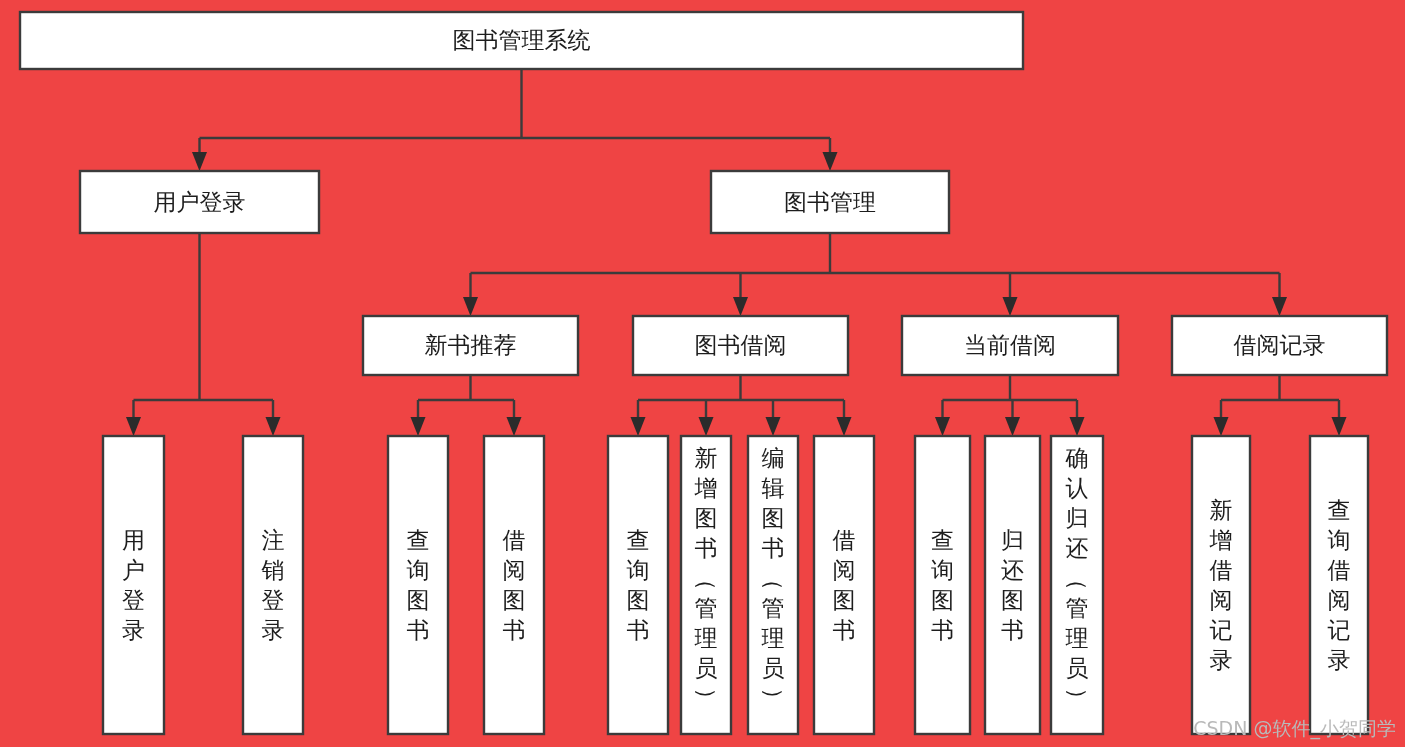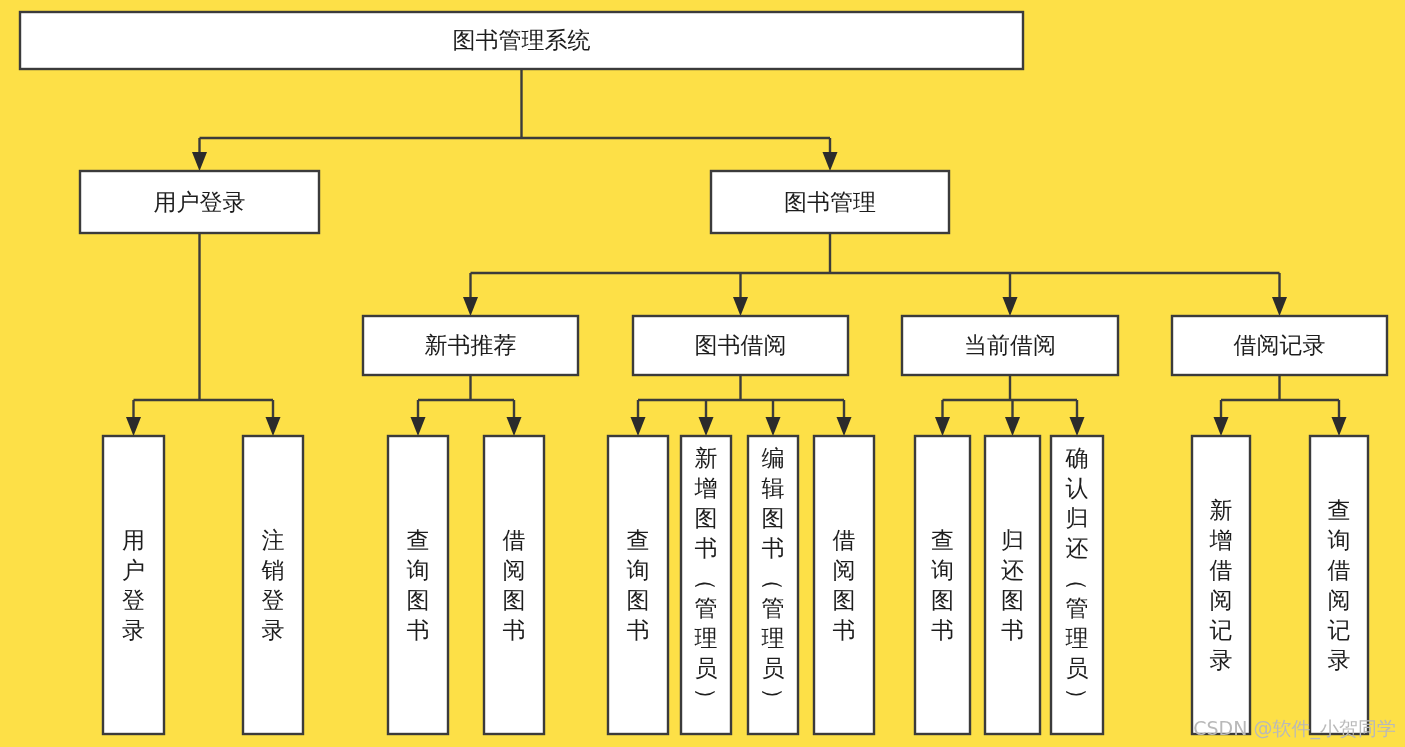--- a/index.html
+++ b/index.html
@@ -7,21 +7,21 @@
     padding: 0;
     background: #ffffff;
   }
   body {
     font-family: "DejaVu Sans", "Liberation Sans", sans-serif;
   }
   #stage {
     position: relative;
     width: 1405px;
     height: 747px;
-    background: #fde047;
+    background: #ef4444;
     overflow: hidden;
   }
   #diagram-svg {
     position: absolute;
     left: 0;
     top: 0;
     width: 1405px;
     height: 747px;
   }
   .node-box {

